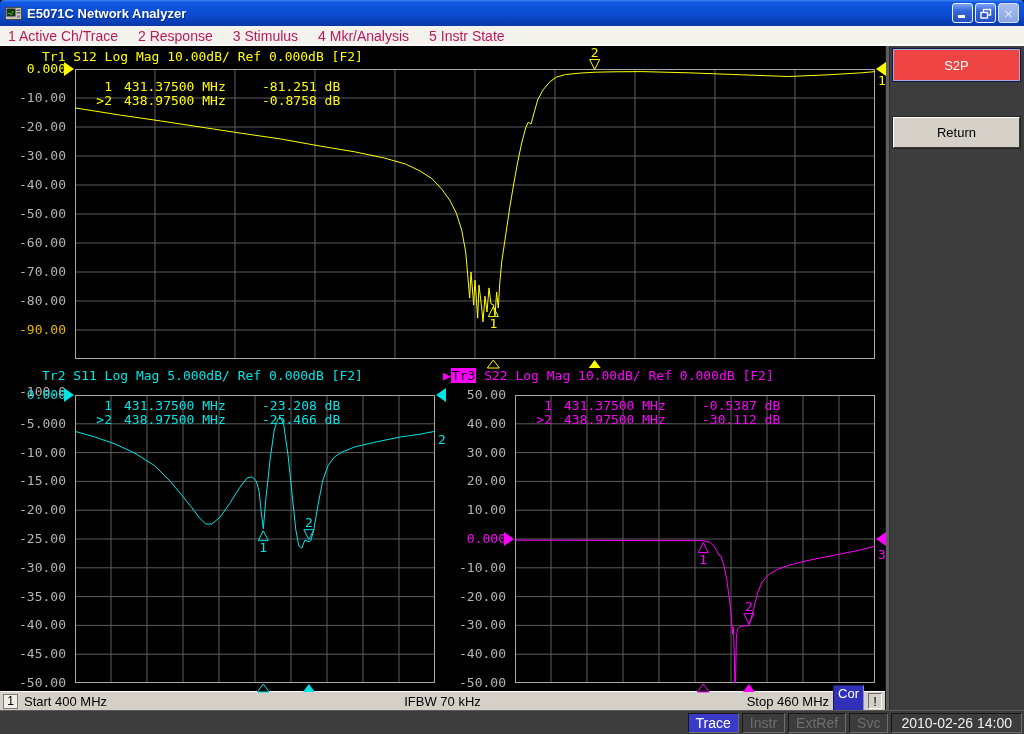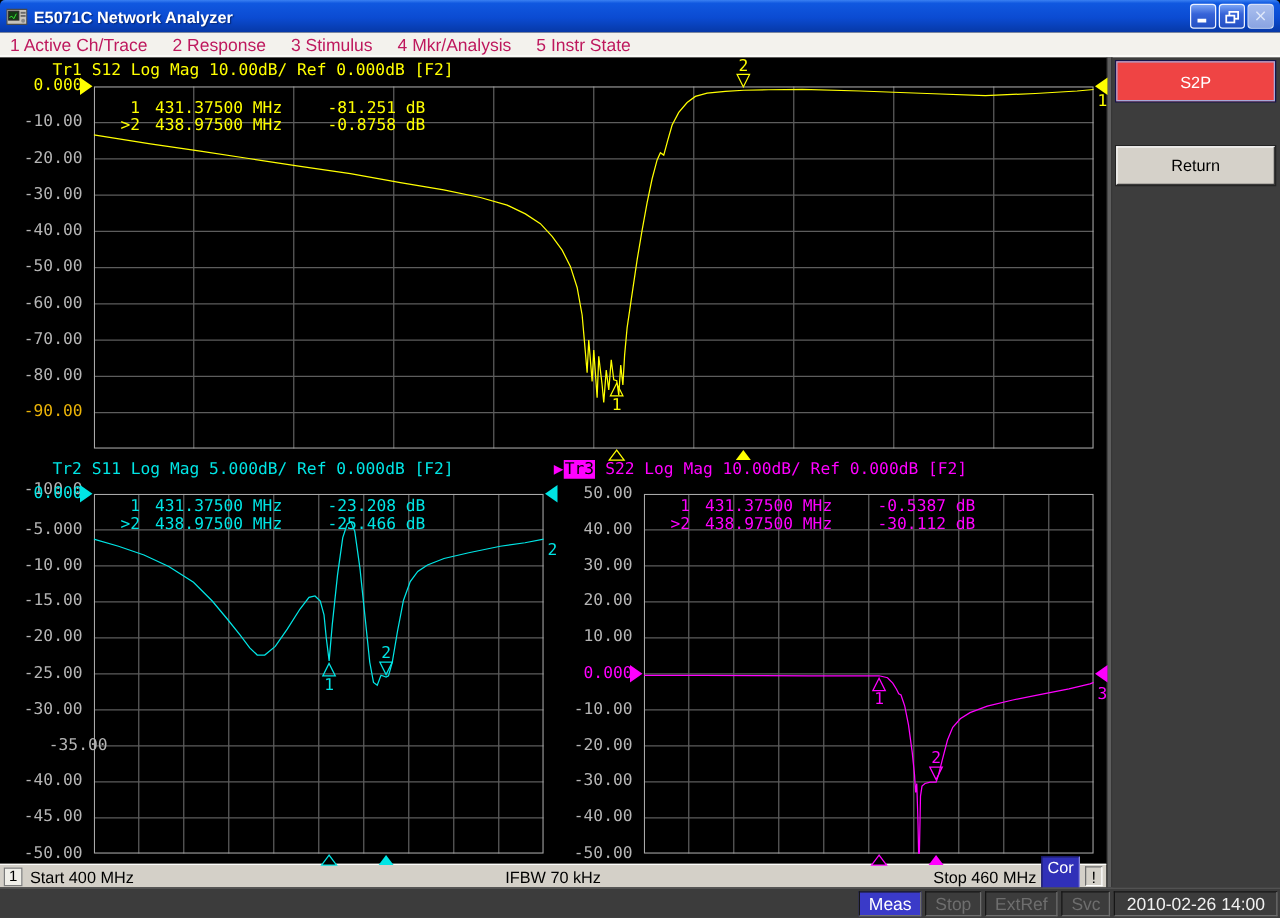--- a/index.html
+++ b/index.html
@@ -220,21 +220,21 @@
       <div class="ylabel" style="left: 11px; top: 293px; color: rgb(180, 180, 180);">-80.00</div>
       <div class="ylabel" style="left: 11px; top: 322px; color: #eab308;">-90.00</div>
       <div class="ylabel" style="left: 11px; top: 351px; color: rgb(180, 180, 180); margin-top: 33px;">-100.0</div>
       <div class="ylabel" style="left: 11px; top: 387px; color: rgb(0, 229, 229);">0.000</div>
       <div class="ylabel" style="left: 11px; top: 415.8px; color: rgb(180, 180, 180);">-5.000</div>
       <div class="ylabel" style="left: 11px; top: 444.6px; color: rgb(180, 180, 180);">-10.00</div>
       <div class="ylabel" style="left: 11px; top: 473.4px; color: rgb(180, 180, 180);">-15.00</div>
       <div class="ylabel" style="left: 11px; top: 502.2px; color: rgb(180, 180, 180);">-20.00</div>
       <div class="ylabel" style="left: 11px; top: 531px; color: rgb(180, 180, 180);">-25.00</div>
       <div class="ylabel" style="left: 11px; top: 559.8px; color: rgb(180, 180, 180);">-30.00</div>
-      <div class="ylabel" style="left: 11px; top: 588.6px; color: rgb(180, 180, 180); margin-left: 20px;">-35.00</div>
+      <div class="ylabel" style="left: 11px; top: 588.6px; color: rgb(180, 180, 180);">-35.00</div>
       <div class="ylabel" style="left: 11px; top: 617.4px; color: rgb(180, 180, 180);">-40.00</div>
       <div class="ylabel" style="left: 11px; top: 646.2px; color: rgb(180, 180, 180);">-45.00</div>
       <div class="ylabel" style="left: 11px; top: 675px; color: rgb(180, 180, 180);">-50.00</div>
       <div class="ylabel" style="left: 451px; top: 387px; color: rgb(180, 180, 180);">50.00</div>
       <div class="ylabel" style="left: 451px; top: 415.8px; color: rgb(180, 180, 180);">40.00</div>
       <div class="ylabel" style="left: 451px; top: 444.6px; color: rgb(180, 180, 180);">30.00</div>
       <div class="ylabel" style="left: 451px; top: 473.4px; color: rgb(180, 180, 180);">20.00</div>
       <div class="ylabel" style="left: 451px; top: 502.2px; color: rgb(180, 180, 180);">10.00</div>
       <div class="ylabel" style="left: 451px; top: 531px; color: rgb(255, 0, 255);">0.000</div>
       <div class="ylabel" style="left: 451px; top: 559.8px; color: rgb(180, 180, 180);">-10.00</div>
@@ -284,20 +284,20 @@
     <span>Start 400 MHz</span>
     <span class="sb-center">IFBW 70 kHz</span>
     <span class="sb-right">
       <span>Stop 460 MHz</span>
       <span class="cor-badge">Cor</span>
       <span class="alert-box">!</span>
     </span>
   </div>
 
   <div class="bottombar">
-    <span class="bb-box bb-active">Meas</span>
-    <span class="bb-box bb-disabled">Stop</span>
+    <span class="bb-box bb-active">Trace</span>
+    <span class="bb-box bb-disabled">Instr</span>
     <span class="bb-box bb-disabled">ExtRef</span>
     <span class="bb-box bb-disabled">Svc</span>
     <span class="bb-box bb-date">2010-02-26 14:00</span>
   </div>
 
 </div>
 
 </body></html>

